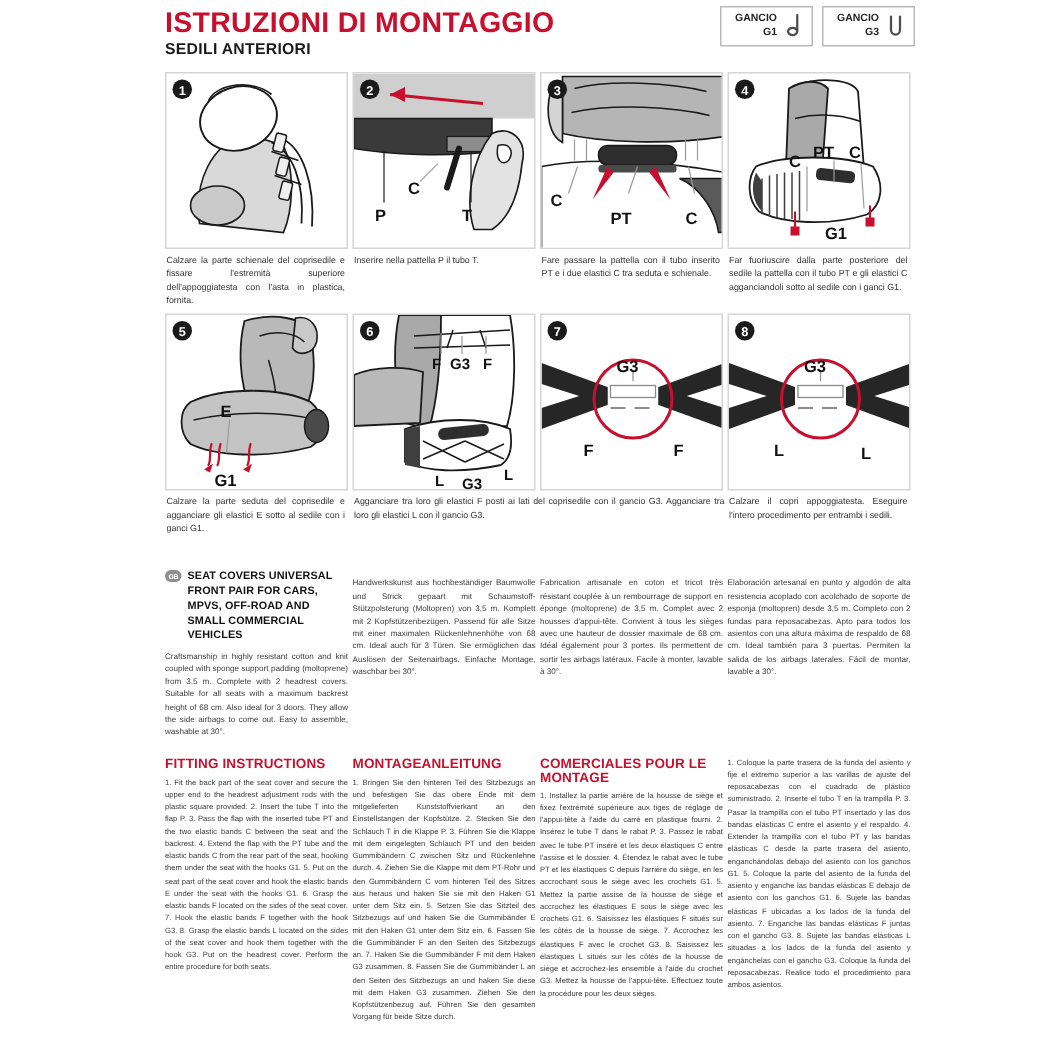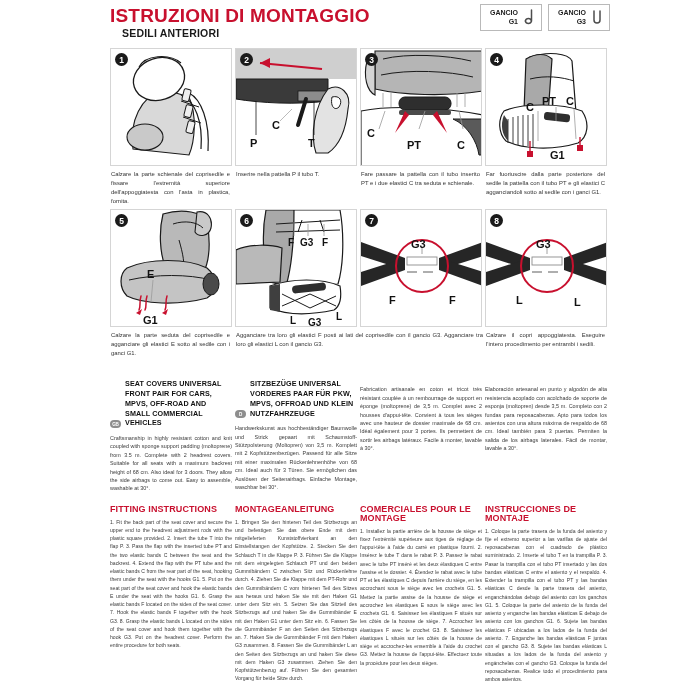--- a/index.html
+++ b/index.html
@@ -4,21 +4,21 @@
 <style>
   html,body{margin:0;padding:0;background:#ffffff;}
   body{width:700px;height:700px;overflow:hidden;
        font-family:"Liberation Sans","DejaVu Sans",sans-serif;color:#1a1a1a;}
   .page{position:absolute;left:110px;top:0;width:500px;height:700px;background:#fff;}
 
   
   .hdr{position:relative;height:46px;}
   .title{position:absolute;left:0;top:6px;font-size:19px;font-weight:bold;
          color:#c8102e;letter-spacing:.2px;line-height:1;}
-  .subtitle{position:absolute;left:12px;top:28px;font-size:10.5px;font-weight:bold;
+  .subtitle{position:absolute;left:0;top:28px;font-size:10.5px;font-weight:bold;
             color:#1a1a1a;letter-spacing:.2px;line-height:1;}
   .badges{position:absolute;right:0;top:4px;display:flex;gap:6px;}
   .badge{border:1px solid #b9b9b9;background:#fff;width:62px;height:27px;
          display:flex;align-items:center;justify-content:flex-end;padding:0 5px;box-sizing:border-box;}
   .badge .btxt{font-size:7px;font-weight:bold;text-align:right;line-height:1.15;color:#222;}
   .badge .bic{margin-left:4px;display:block;}
 
   
   .steps{position:relative;margin-top:2px;}
   .srow{display:flex;gap:3px;}
@@ -30,21 +30,21 @@
        background:#1a1a1a;color:#fff;font-size:8.5px;font-weight:bold;
        display:flex;align-items:center;justify-content:center;z-index:5;}
   .cap{font-size:5.9px;line-height:1.5;color:#333;padding:4px 2px 0 1px;
        text-align:justify;min-height:34px;}
   .cap.wide{width:247px;}
   .srow2{margin-top:4px;}
 
   
   .band{display:flex;gap:3px;margin-top:14px;}
   .bcol{width:122px;}
-  .bhead{display:flex;gap:4px;align-items:flex-end;}
+  .bhead{display:flex;gap:4px;align-items:flex-start;}
   .flag{width:11px;height:8px;border-radius:5px;background:#8e8e8e;flex:0 0 auto;
         margin-top:1px;color:#fff;font-size:4.6px;font-weight:bold;
         display:flex;align-items:center;justify-content:center;letter-spacing:-.2px;}
   .btitle{font-size:7.2px;font-weight:bold;line-height:1.35;color:#111;letter-spacing:.1px;}
   .bbody{font-size:5.4px;line-height:1.55;color:#3a3a3a;margin-top:6px;text-align:justify;}
 
   
   .fband{display:flex;gap:3px;margin-top:12px;}
   .fcol{width:122px;}
   .fhead{font-size:9px;font-weight:bold;color:#c8102e;letter-spacing:.1px;
@@ -323,24 +323,20 @@
 
     <div class="bcol">
       <div class="bhead">
         <span class="flag">GB</span>
         <span class="btitle">SEAT COVERS UNIVERSAL FRONT PAIR FOR CARS, MPVS, OFF-ROAD AND SMALL COMMERCIAL VEHICLES</span>
       </div>
       <div class="bbody">Craftsmanship in highly resistant cotton and knit coupled with sponge support padding (moltoprene) from 3.5 m. Complete with 2 headrest covers. Suitable for all seats with a maximum backrest height of 68 cm. Also ideal for 3 doors. They allow the side airbags to come out. Easy to assemble, washable at 30°.</div>
     </div>
 
     <div class="bcol">
-      <div class="bhead">
-        <span class="flag">D</span>
-        <span class="btitle">SITZBEZÜGE UNIVERSAL VORDERES PAAR FÜR PKW, MPVS, OFFROAD UND KLEIN NUTZFAHRZEUGE</span>
-      </div>
       <div class="bbody">Handwerkskunst aus hochbeständiger Baumwolle und Strick gepaart mit Schaumstoff-Stützpolsterung (Moltopren) von 3,5 m. Komplett mit 2 Kopfstützenbezügen. Passend für alle Sitze mit einer maximalen Rückenlehnenhöhe von 68 cm. Ideal auch für 3 Türen. Sie ermöglichen das Auslösen der Seitenairbags. Einfache Montage, waschbar bei 30°.</div>
     </div>
 
     <div class="bcol">
       <div class="bbody">Fabrication artisanale en coton et tricot très résistant couplée à un rembourrage de support en éponge (moltoprene) de 3,5 m. Complet avec 2 housses d'appui-tête. Convient à tous les sièges avec une hauteur de dossier maximale de 68 cm. Idéal également pour 3 portes. Ils permettent de sortir les airbags latéraux. Facile à monter, lavable à 30°.</div>
     </div>
 
     <div class="bcol">
       <div class="bbody">Elaboración artesanal en punto y algodón de alta resistencia acoplado con acolchado de soporte de esponja (moltopren) desde 3,5 m. Completo con 2 fundas para reposacabezas. Apto para todos los asientos con una altura máxima de respaldo de 68 cm. Ideal también para 3 puertas. Permiten la salida de los airbags laterales. Fácil de montar, lavable a 30°.</div>
     </div>
@@ -379,21 +375,20 @@
 2. Insérez le tube T dans le rabat P.
 3. Passez le rabat avec le tube PT inséré et les deux élastiques C entre l'assise et le dossier.
 4. Étendez le rabat avec le tube PT et les élastiques C depuis l'arrière du siège, en les accrochant sous le siège avec les crochets G1.
 5. Mettez la partie assise de la housse de siège et accrochez les élastiques E sous le siège avec les crochets G1.
 6. Saisissez les élastiques F situés sur les côtés de la housse de siège.
 7. Accrochez les élastiques F avec le crochet G3.
 8. Saisissez les élastiques L situés sur les côtés de la housse de siège et accrochez-les ensemble à l'aide du crochet G3. Mettez la housse de l'appui-tête. Effectuez toute la procédure pour les deux sièges.</div>
     </div>
 
     <div class="fcol">
-      <div class="fhead">INSTRUCCIONES DE MONTAJE</div>
       <div class="fbody">1. Coloque la parte trasera de la funda del asiento y fije el extremo superior a las varillas de ajuste del reposacabezas con el cuadrado de plástico suministrado.
 2. Inserte el tubo T en la trampilla P.
 3. Pasar la trampilla con el tubo PT insertado y las dos bandas elásticas C entre el asiento y el respaldo.
 4. Extender la trampilla con el tubo PT y las bandas elásticas C desde la parte trasera del asiento, enganchándolas debajo del asiento con los ganchos G1.
 5. Coloque la parte del asiento de la funda del asiento y enganche las bandas elásticas E debajo de asiento con los ganchos G1.
 6. Sujete las bandas elásticas F ubicadas a los lados de la funda del asiento.
 7. Enganche las bandas elásticas F juntas con el gancho G3.
 8. Sujete las bandas elásticas L situadas a los lados de la funda del asiento y engánchelas con el gancho G3. Coloque la funda del reposacabezas. Realice todo el procedimiento para ambos asientos.</div>
     </div>
 

